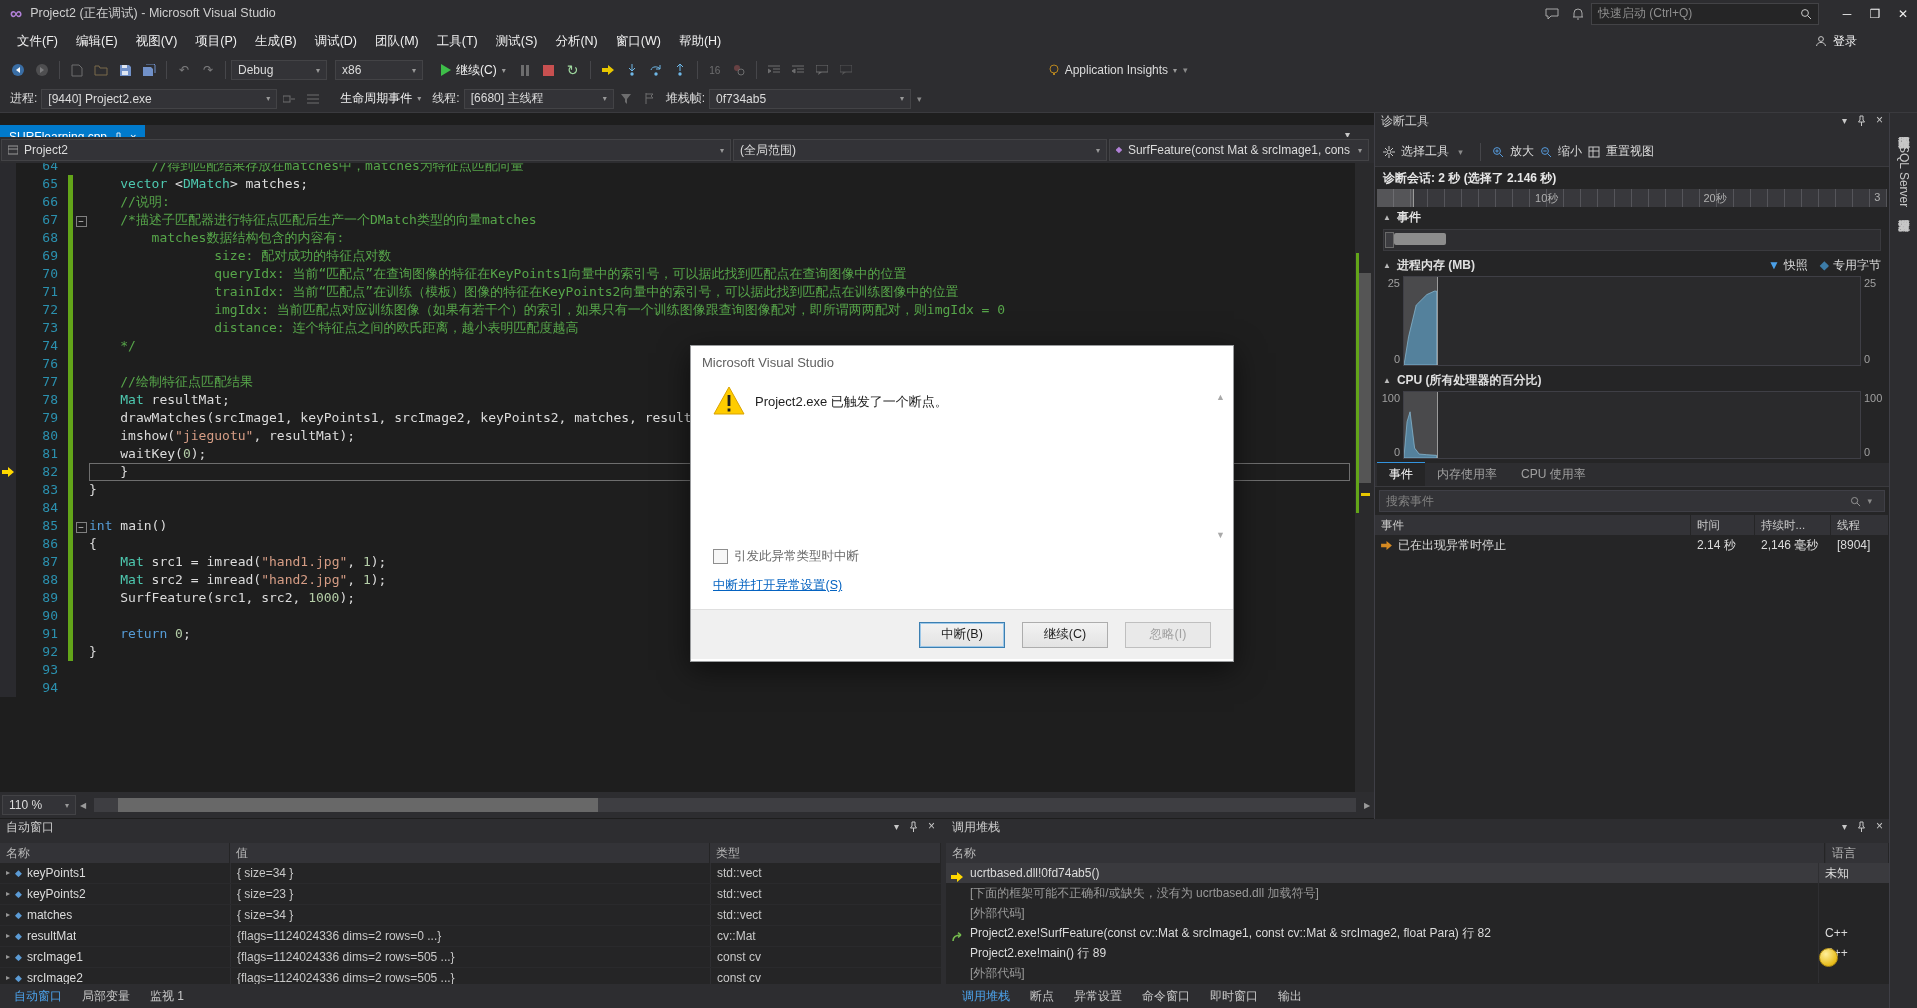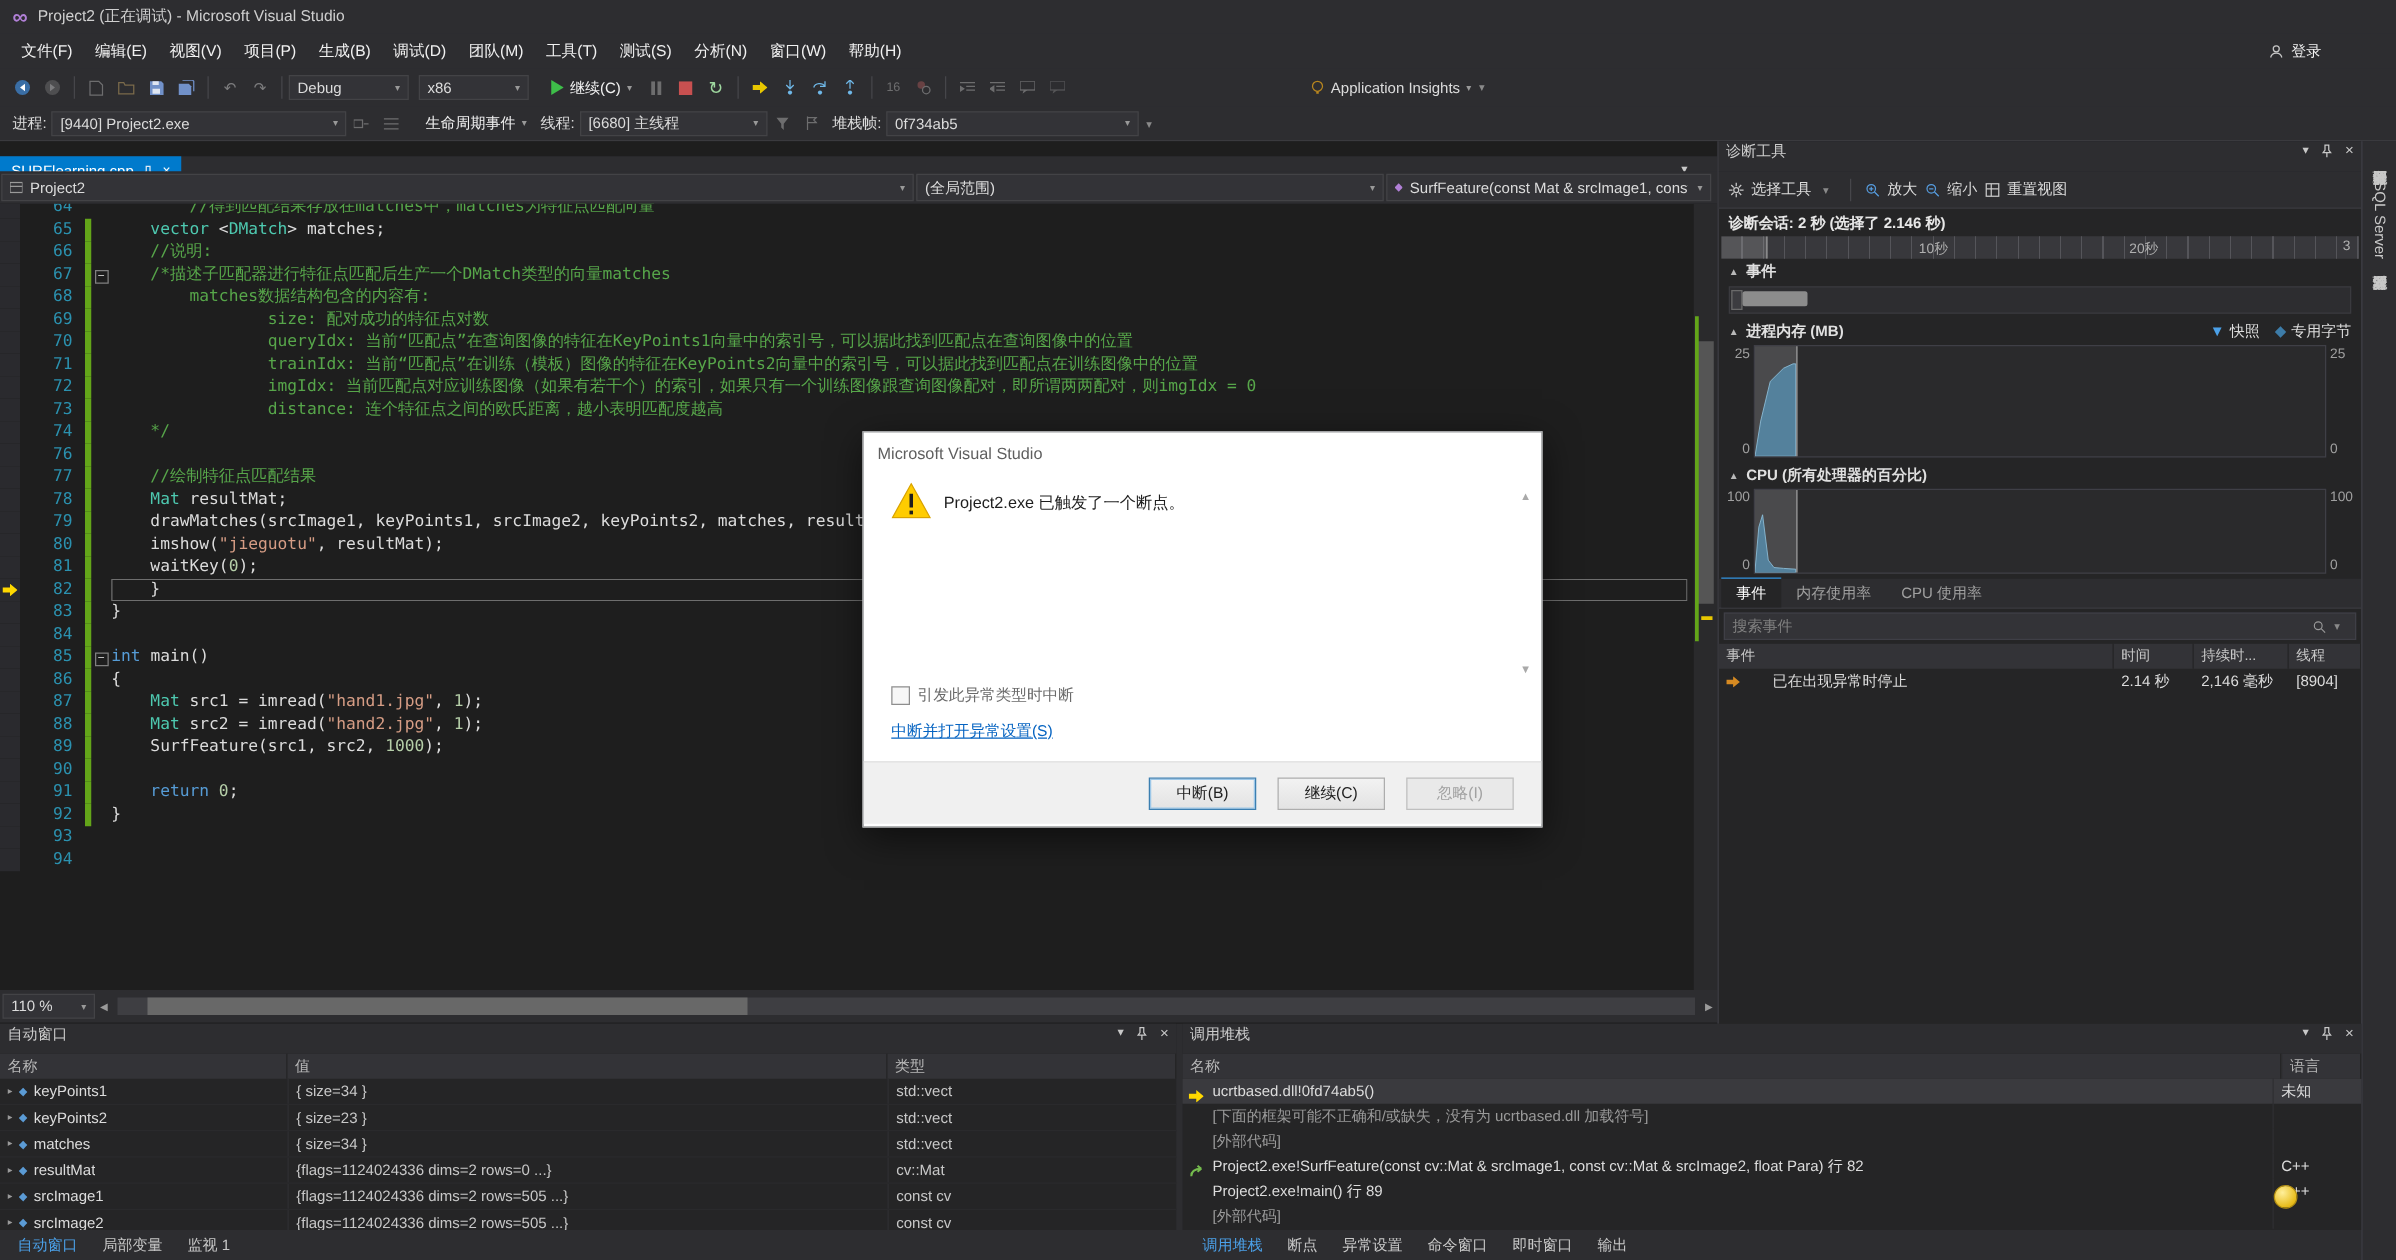--- a/index.html
+++ b/index.html
@@ -101,21 +101,21 @@
   .dtab.active{background:#252526;color:#ffffff;border-top:1px solid #3394df;}
   #diag-search{height:28px;display:flex;align-items:center;padding:0 4px;}
   #diag-search .box{flex:1;height:20px;background:#333337;border:1px solid #3f3f46;display:flex;align-items:center;
                     padding:0 6px;color:#808080;}
   #diag-search .box .ph{flex:1;}
   .dgrid-head{display:flex;height:20px;background:#333337;color:#c8c8c8;font-size:11.5px;line-height:20px;}
   .dgrid-head span{border-right:1px solid #252526;padding-left:6px;box-sizing:border-box;}
   .dgrid-row{display:flex;height:20px;line-height:20px;color:#dcdcdc;}
   .dgrid-row span{padding-left:6px;box-sizing:border-box;overflow:hidden;white-space:nowrap;}
   .dc-ev{flex:1;} .dc-time{width:64px;flex:none;} .dc-dur{width:76px;flex:none;} .dc-thr{width:58px;flex:none;}
-  .dgrid-row .dc-ev{display:flex;align-items:center;gap:20px;}
+  .dgrid-row .dc-ev{display:flex;align-items:center;gap:0;}
   
   #right-strip{left:1889px;top:113px;width:28px;height:895px;background:#2d2d30;border-left:1px solid #3f3f46;box-sizing:border-box;}
   .vtab{writing-mode:vertical-rl;color:#c8c8c8;font-size:12px;margin:14px auto 18px auto;display:block;text-align:left;}
   
   .bpanel{top:819px;height:165px;background:#252526;}
   #autos{left:0;width:941px;}
   #callstack{left:946px;width:943px;}
   .grid-head{display:flex;height:20px;background:#333337;color:#b8b8b8;line-height:20px;font-size:12px;}
   .grid-head span{border-right:1px solid #252526;padding-left:6px;box-sizing:border-box;}
   .a-name{width:230px;flex:none;} .a-val{width:480px;flex:none;} .a-typ{flex:1;}
@@ -158,20 +158,42 @@
            background:radial-gradient(circle at 35% 30%,#ffef9a,#e8bd1c 70%,#c99d14);border:1px solid #b38f12;}
 </style>
 </head>
 <body>
 
 <div id="app">
 
   <div id="titlebar" class="abs">
     <span class="vslogo">∞</span>
     <span id="title-text">Project2 (正在调试) - Microsoft Visual Studio</span>
+    <div id="title-right">
+      <span class="tb-ico">
+        <svg width="14" height="12" viewBox="0 0 14 12">
+            <path d="M1 1h12v7H6L3 11V8H1z" fill="none" stroke="#a8a8a8"></path>
+          </svg>
+      </span>
+      <span class="tb-ico">
+        <svg width="14" height="12" viewBox="0 0 14 12">
+            <path d="M2 9h10M3 9V5a4 4 0 0 1 8 0v4M6 11h2" fill="none" stroke="#a8a8a8"></path>
+          </svg>
+      </span>
+      <div id="quicklaunch">
+        <span class="ph">快速启动 (Ctrl+Q)</span>
+        <svg width="12" height="12" viewBox="0 0 12 12">
+            <circle cx="5" cy="5" r="3.4" fill="none" stroke="#c8c8c8"></circle>
+            <path d="M7.6 7.6 L11 11" stroke="#c8c8c8"></path>
+          </svg>
+      </div>
+      <span class="wbtn">─</span>
+      <span class="wbtn">❐</span>
+      <span class="wbtn close">✕</span>
+    </div>
   </div>
 
   <div id="menubar" class="abs">
     <span id="menu-items" style="display:flex;">
         <span class="menu-item">文件(F)</span>
         <span class="menu-item">编辑(E)</span>
         <span class="menu-item">视图(V)</span>
         <span class="menu-item">项目(P)</span>
         <span class="menu-item">生成(B)</span>
         <span class="menu-item">调试(D)</span>

